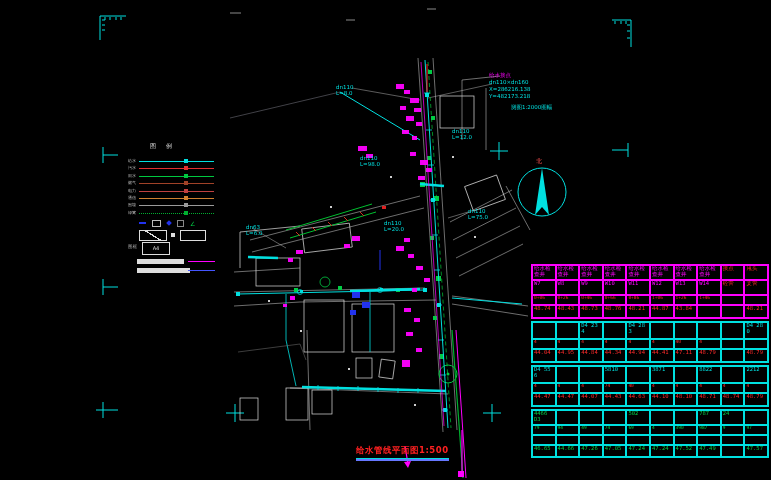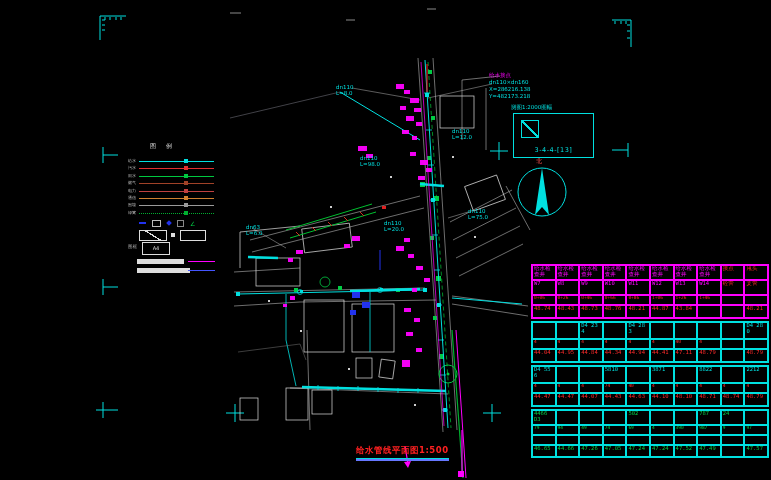--- a/index.html
+++ b/index.html
@@ -228,24 +228,20 @@
   <div class="abs" id="northlab">北</div>
 
   <div class="abs" id="conn">
     <div class="mgt">给水接点</div>
     <div class="cyt">dn110×dn160</div>
     <div class="cyt">X=286216.138</div>
     <div class="cyt">Y=482173.218</div>
   </div>
 
   <div class="abs" id="maplabel">测图1:2000图幅</div>
-  <div class="abs" id="mapbox">
-    <div class="hatch"></div>
-    <div class="idx">3-4-4-[13]</div>
-  </div>
 
   <div class="abs" id="btitle">给水管线平面图1:500</div>
 
   <div class="abs" id="legend">
     <div class="ltitle">图例</div>
     <div id="legend-rows">
         <div class="lrow" style="top: 16px;">
           <span class="lab">给水</span>
           <span class="line" style="border-top-color: rgb(0, 224, 224); border-top-style: solid;"></span>
           <span class="mk" style="background: rgb(0, 224, 224);"></span>

